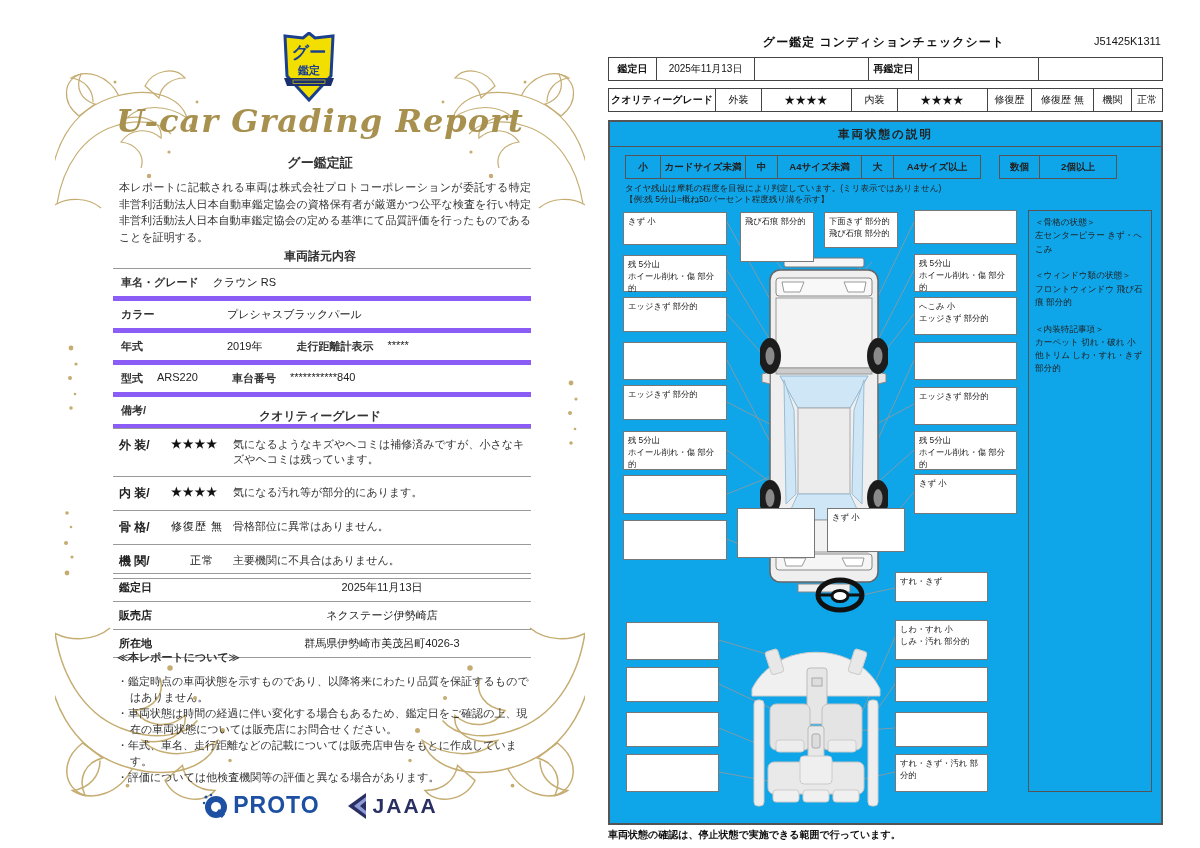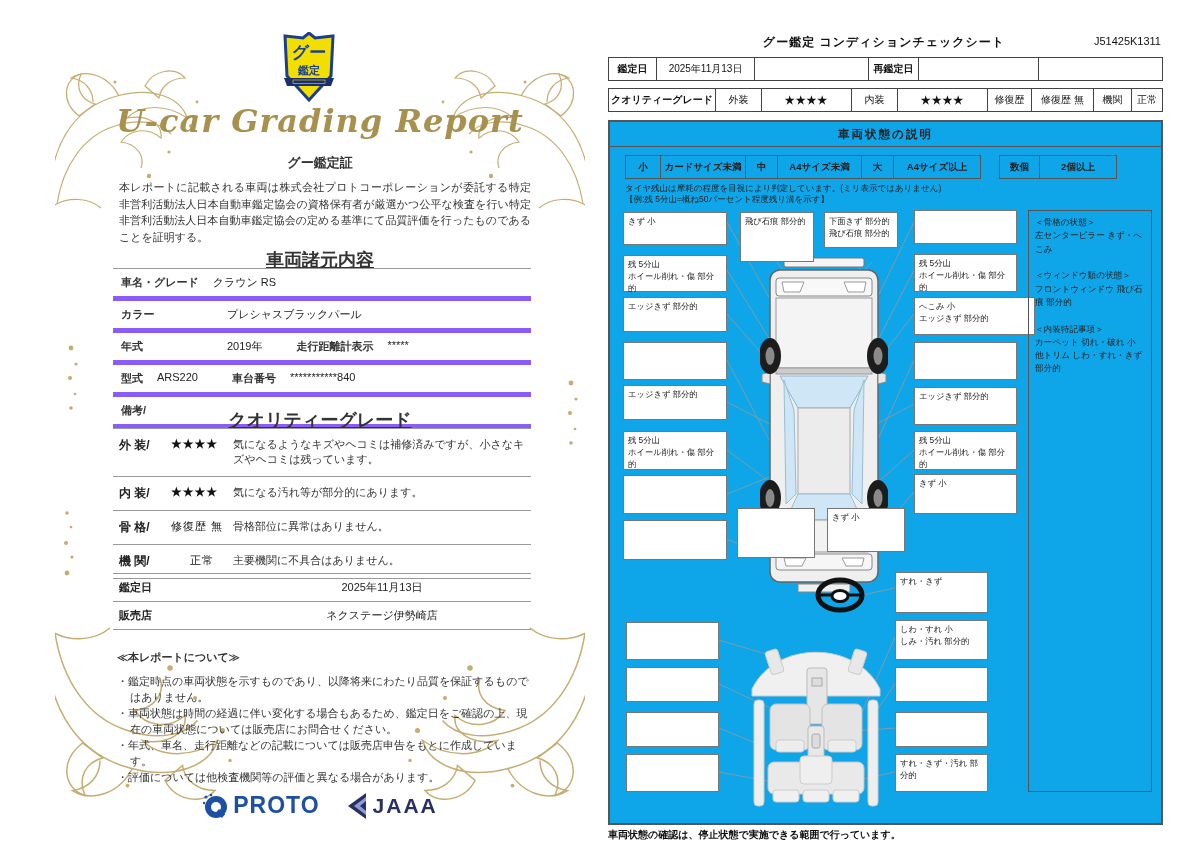--- a/index.html
+++ b/index.html
@@ -11,22 +11,22 @@
   #left-page { position:absolute; left:55px; top:28px; width:530px; height:795px; }
   #ornaments { position:absolute; inset:0; pointer-events:none; }
   .badge-wrap { position:absolute; left:228px; top:4px; width:52px; height:70px; }
   .lp-title { position:absolute; top:74px; left:0; width:100%; text-align:center;
               font-family:"DejaVu Serif", serif; font-style:italic; font-weight:bold;
               font-size:32px; color:#a8914f; letter-spacing:1px; }
   .lp-subtitle { position:absolute; top:126px; left:0; width:100%; text-align:center;
                  font-size:13px; font-weight:bold; color:#333; }
   .lp-intro { position:absolute; top:151px; left:64px; width:412px; font-size:11px;
               line-height:1.5; color:#333; text-align:justify; }
-  .lp-h2 { position:absolute; left:0; width:100%; text-align:center; font-size:18px;
-           font-weight:bold; color:#333;text-decoration:underline; }
+  .lp-h2 { position:absolute; left:0; width:100%; text-align:center; font-size:12px;
+           font-weight:bold; color:#333; }
   .spec-table { position:absolute; top:240px; left:58px; width:418px; font-size:11px; }
   .spec-row { display:flex; align-items:flex-start; border-bottom:5px solid #8b5cf6; padding:6px 0 6px 8px; min-height:26px; }
   .spec-row:first-child { border-top:1px solid #9a9a9a; }
   .spec-label { font-weight:bold; color:#333; margin-right:14px; }
   .spec-val { color:#222; }
   .spec-gap { width:34px; }
   .grade-table { position:absolute; top:400px; left:58px; width:418px; font-size:11px; }
   .grade-row { display:flex; border-bottom:1px solid #9a9a9a; padding:8px 0; }
   .grade-row:first-child { border-top:1px solid #9a9a9a; }
   .grade-label { width:58px; font-weight:bold; font-size:12px; padding-left:6px; }
@@ -184,20 +184,24 @@
     </div>
 
     <div class="info-table">
       <div class="info-row">
         <span class="info-label">鑑定日</span>
         <span class="info-val">2025年11月13日</span>
       </div>
       <div class="info-row">
         <span class="info-label">販売店</span>
         <span class="info-val">ネクステージ伊勢崎店</span>
+      </div>
+      <div class="info-row">
+        <span class="info-label">所在地</span>
+        <span class="info-val">群馬県伊勢崎市美茂呂町4026-3</span>
       </div>
     </div>
 
     <div class="about">
       <div class="about-h">≪本レポートについて≫</div>
       <ul>
         <li>鑑定時点の車両状態を示すものであり、以降将来にわたり品質を保証するものではありません。</li>
         <li>車両状態は時間の経過に伴い変化する場合もあるため、鑑定日をご確認の上、現在の車両状態については販売店にお問合せください。</li>
         <li>年式、車名、走行距離などの記載については販売店申告をもとに作成しています。</li>
         <li>評価については他検査機関等の評価と異なる場合があります。</li>
@@ -377,34 +381,34 @@
       <div class="abox" style="left:130px;top:90px;width:74px;height:50px;">飛び石痕 部分的</div>
       <div class="abox" style="left:214px;top:90px;width:74px;height:36px;">下面きず 部分的
 飛び石痕 部分的</div>
 
       <div class="abox" style="left:127px;top:386px;width:78px;height:50px;"></div>
       <div class="abox" style="left:217px;top:386px;width:78px;height:44px;">きず 小</div>
 
       <div class="abox" style="left:304px;top:88px;width:103px;height:34px;"></div>
       <div class="abox" style="left:304px;top:132px;width:103px;height:38px;">残 5分山
 ホイール削れ・傷 部分的</div>
-      <div class="abox" style="left:304px;top:175px;width:121px;height:38px;">へこみ 小
+      <div class="abox" style="left:304px;top:175px;width:103px;height:38px;">へこみ 小
 エッジきず 部分的</div>
       <div class="abox" style="left:304px;top:220px;width:103px;height:38px;"></div>
       <div class="abox" style="left:304px;top:265px;width:103px;height:38px;">エッジきず 部分的</div>
       <div class="abox" style="left:304px;top:309px;width:103px;height:39px;">残 5分山
 ホイール削れ・傷 部分的</div>
       <div class="abox" style="left:304px;top:352px;width:103px;height:40px;">きず 小</div>
 
       <div class="abox" style="left:16px;top:500px;width:93px;height:38px;"></div>
       <div class="abox" style="left:16px;top:545px;width:93px;height:35px;"></div>
       <div class="abox" style="left:16px;top:590px;width:93px;height:35px;"></div>
       <div class="abox" style="left:16px;top:632px;width:93px;height:38px;"></div>
 
-      <div class="abox" style="left:285px;top:450px;width:93px;height:41px;">すれ・きず</div>
+      <div class="abox" style="left:285px;top:450px;width:93px;height:30px;">すれ・きず</div>
       <div class="abox" style="left:285px;top:498px;width:93px;height:40px;">しわ・すれ 小
 しみ・汚れ 部分的</div>
       <div class="abox" style="left:285px;top:545px;width:93px;height:35px;"></div>
       <div class="abox" style="left:285px;top:590px;width:93px;height:35px;"></div>
       <div class="abox" style="left:285px;top:632px;width:93px;height:38px;">すれ・きず・汚れ 部分的</div>
 
       <div class="rpanel">＜骨格の状態＞
 左センターピラー きず・へこみ
 
 ＜ウィンドウ類の状態＞

